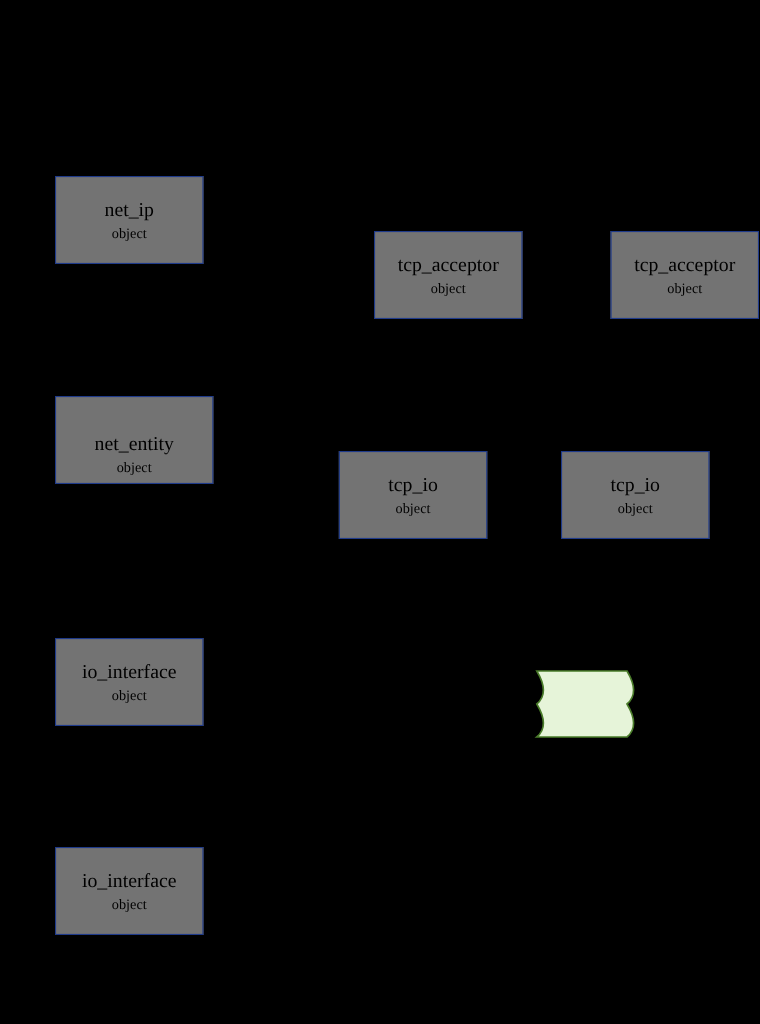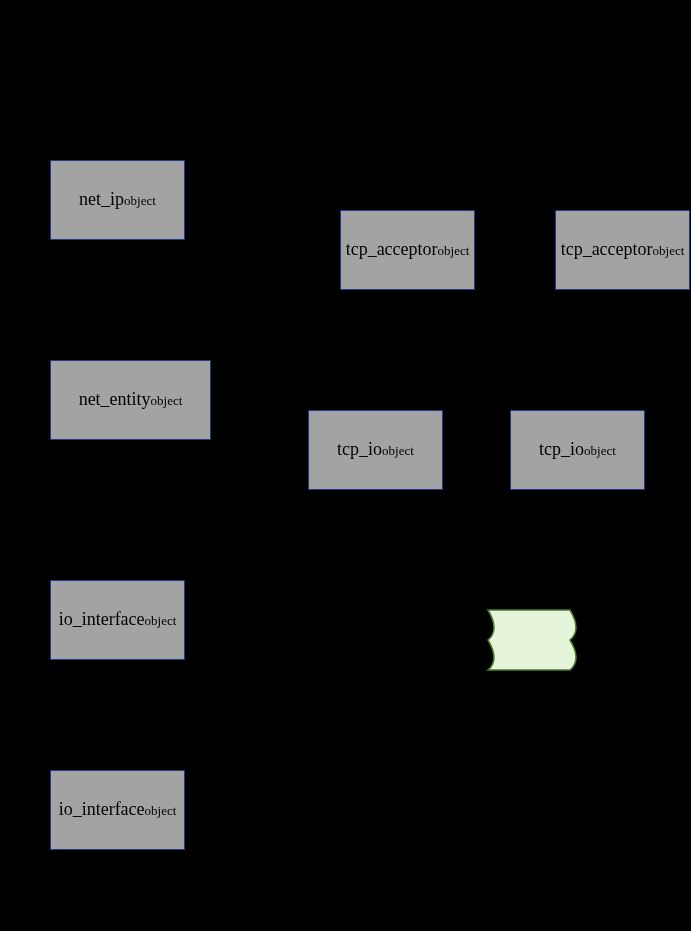--- a/index.html
+++ b/index.html
@@ -7,25 +7,25 @@
     margin: 0;
     padding: 0;
     width: 691px;
     height: 931px;
     background: #000;
     position: relative;
     font-family: Georgia, 'Times New Roman', serif;
   }
   .box {
     position: absolute;
-    background: #a3a3a3;
+    background: #737373;
     border: 1.5px solid #1e3a8a;
     text-align: center;
     display: flex;
-    flex-direction: row;
+    flex-direction: column;
     justify-content: center;
     align-items: center;
     padding: 6px 4px;
   }
   .box .title {
     font-size: 18px;
     color: #000;
     line-height: 1.2;
   }
   .box .subtitle {
@@ -64,21 +64,21 @@
 <div class="box" style="left:340px; top:210px; width:135px; height:80px;">
   <span class="title">tcp_acceptor</span>
   <span class="subtitle">object</span>
 </div>
 
 <div class="box" style="left:555px; top:210px; width:135px; height:80px;">
   <span class="title">tcp_acceptor</span>
   <span class="subtitle">object</span>
 </div>
 
-<div class="box" style="left:50px; top:360px; width:161px; height:80px;">
+<div class="box" style="left:50px; top:360px; width:144px; height:80px;justify-content:flex-end;">
   <span class="title">net_entity</span>
   <span class="subtitle">object</span>
 </div>
 
 <div class="box" style="left:308px; top:410px; width:135px; height:80px;">
   <span class="title">tcp_io</span>
   <span class="subtitle">object</span>
 </div>
 
 <div class="box" style="left:510px; top:410px; width:135px; height:80px;">

